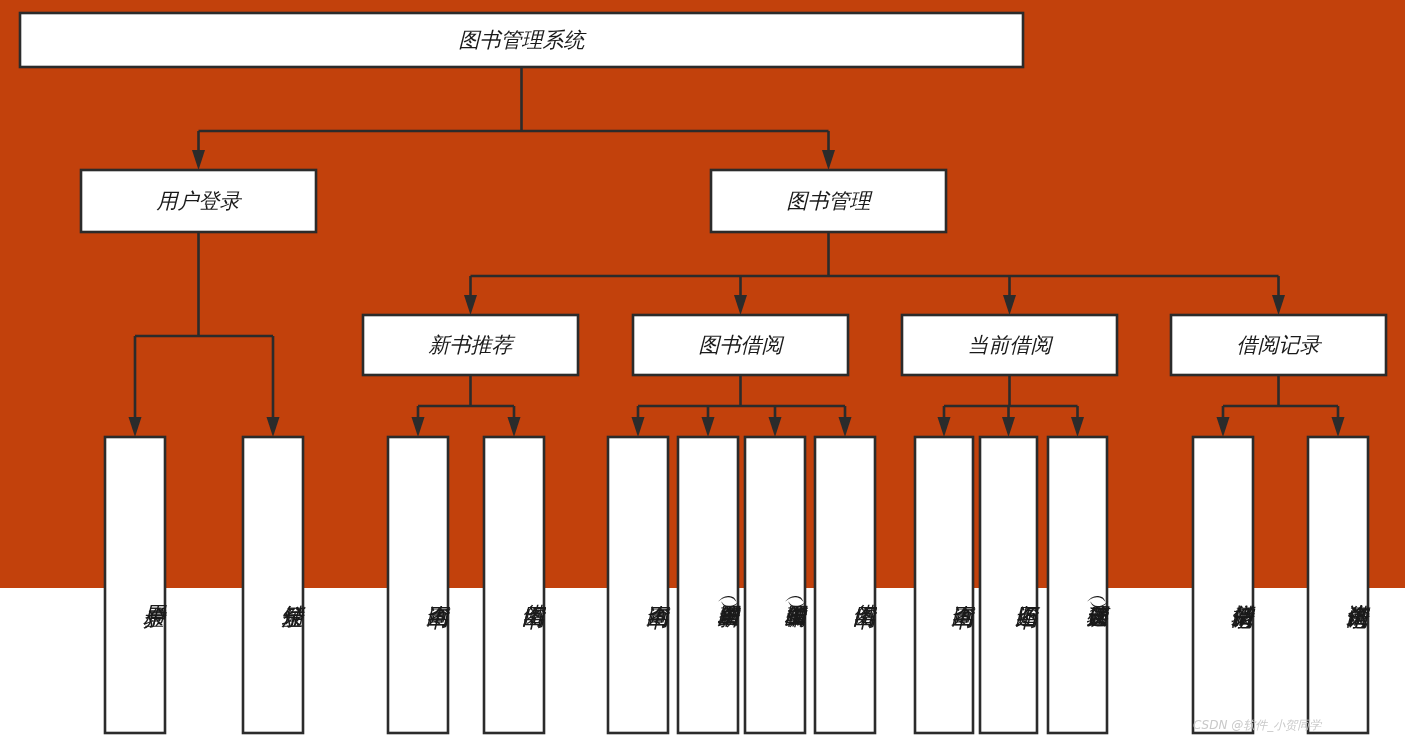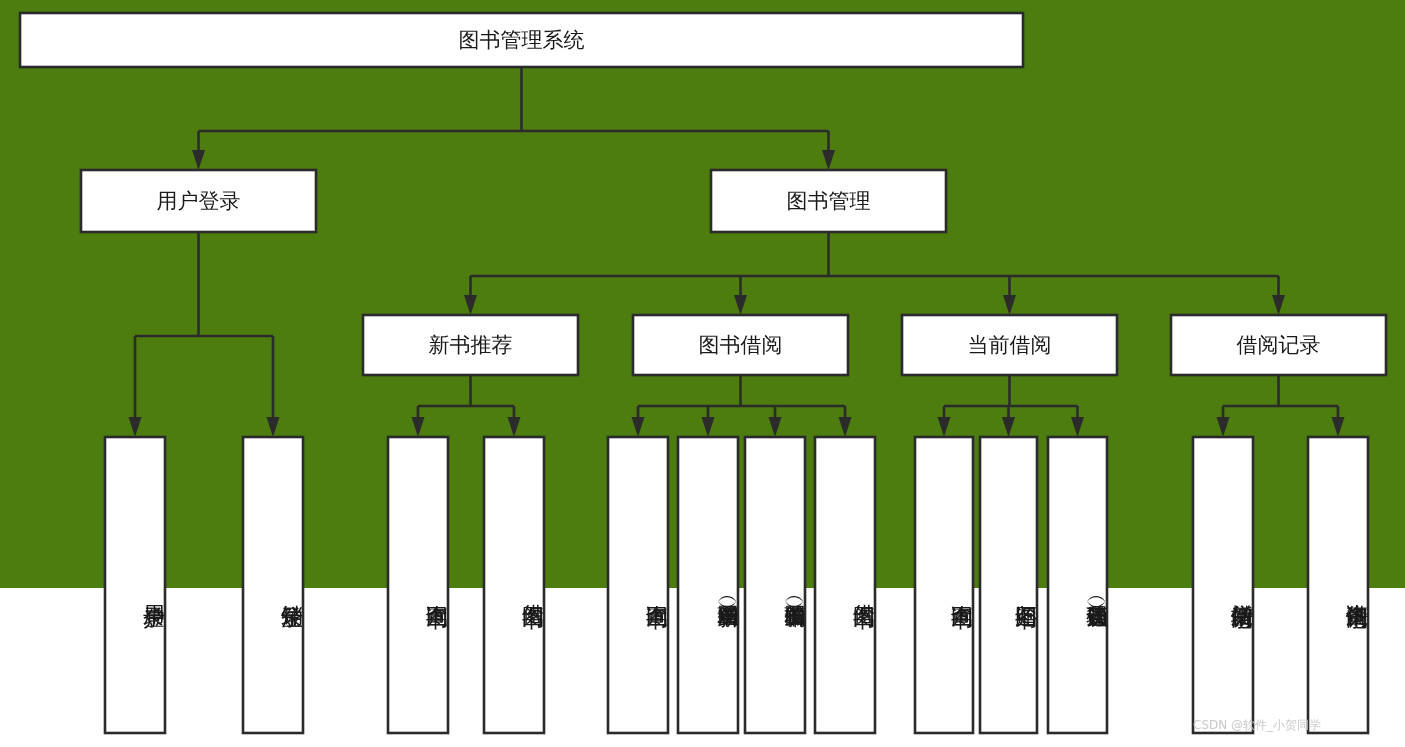--- a/index.html
+++ b/index.html
@@ -11,21 +11,22 @@
   body {
     width: 1405px;
     height: 747px;
     overflow: hidden;
     font-family: "DejaVu Sans", "Liberation Sans", sans-serif;
   }
   #diagram-root {
     position: relative;
     width: 1405px;
     height: 588px;
-    background: #4d7c0f;
+    background: #c2410c;
+    font-style: italic;
   }
   svg#flowchart {
     display: block;
     width: 1405px;
     height: 747px;
   }
   .node-rect {
     fill: #ffffff;
     stroke: #2b2b2b;
     stroke-width: 2.6;

